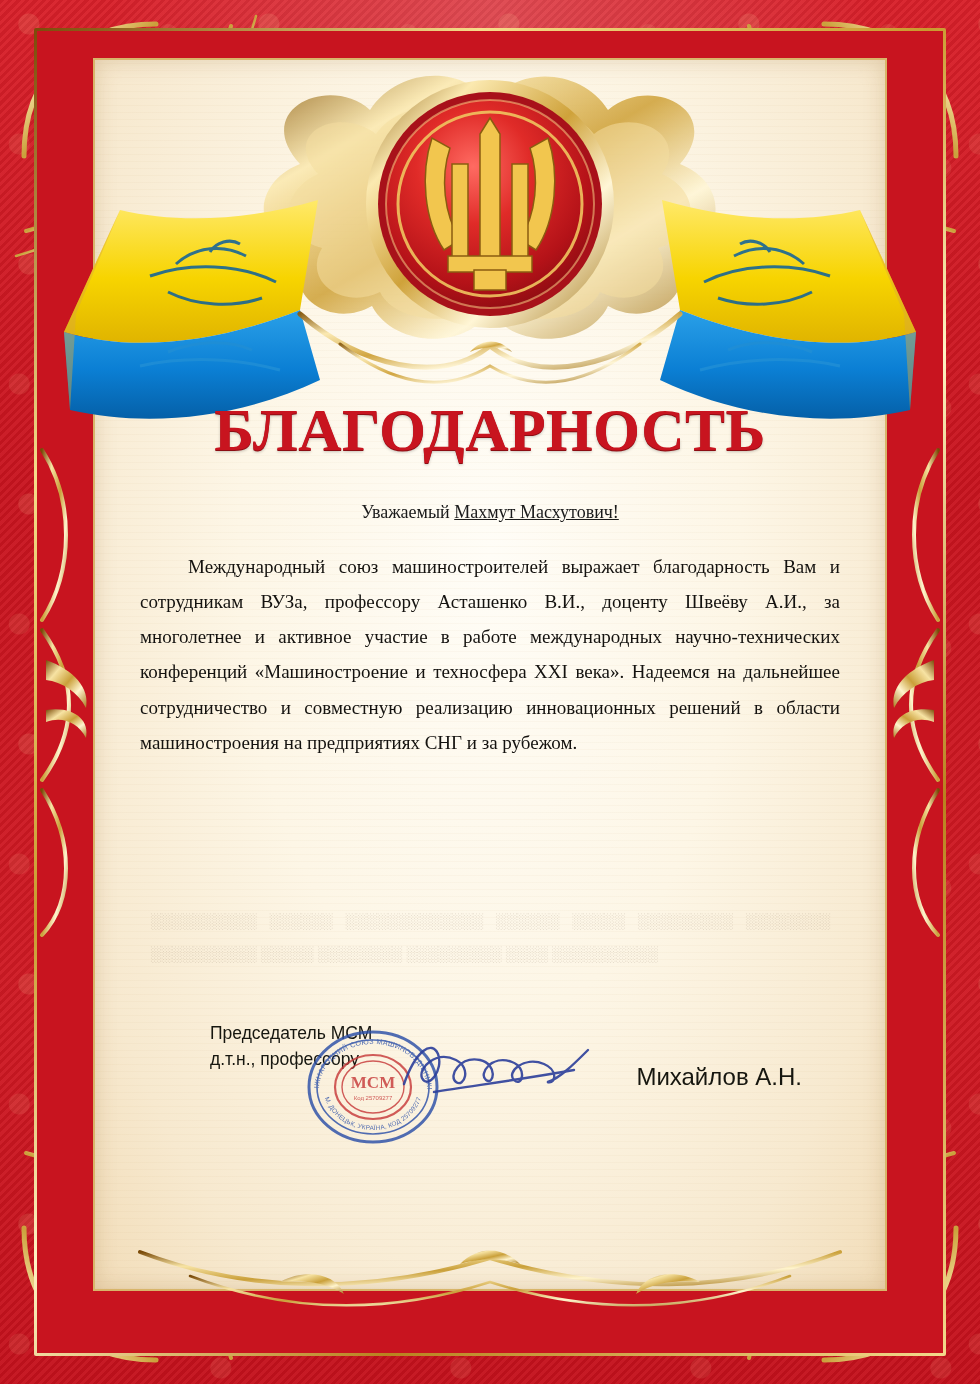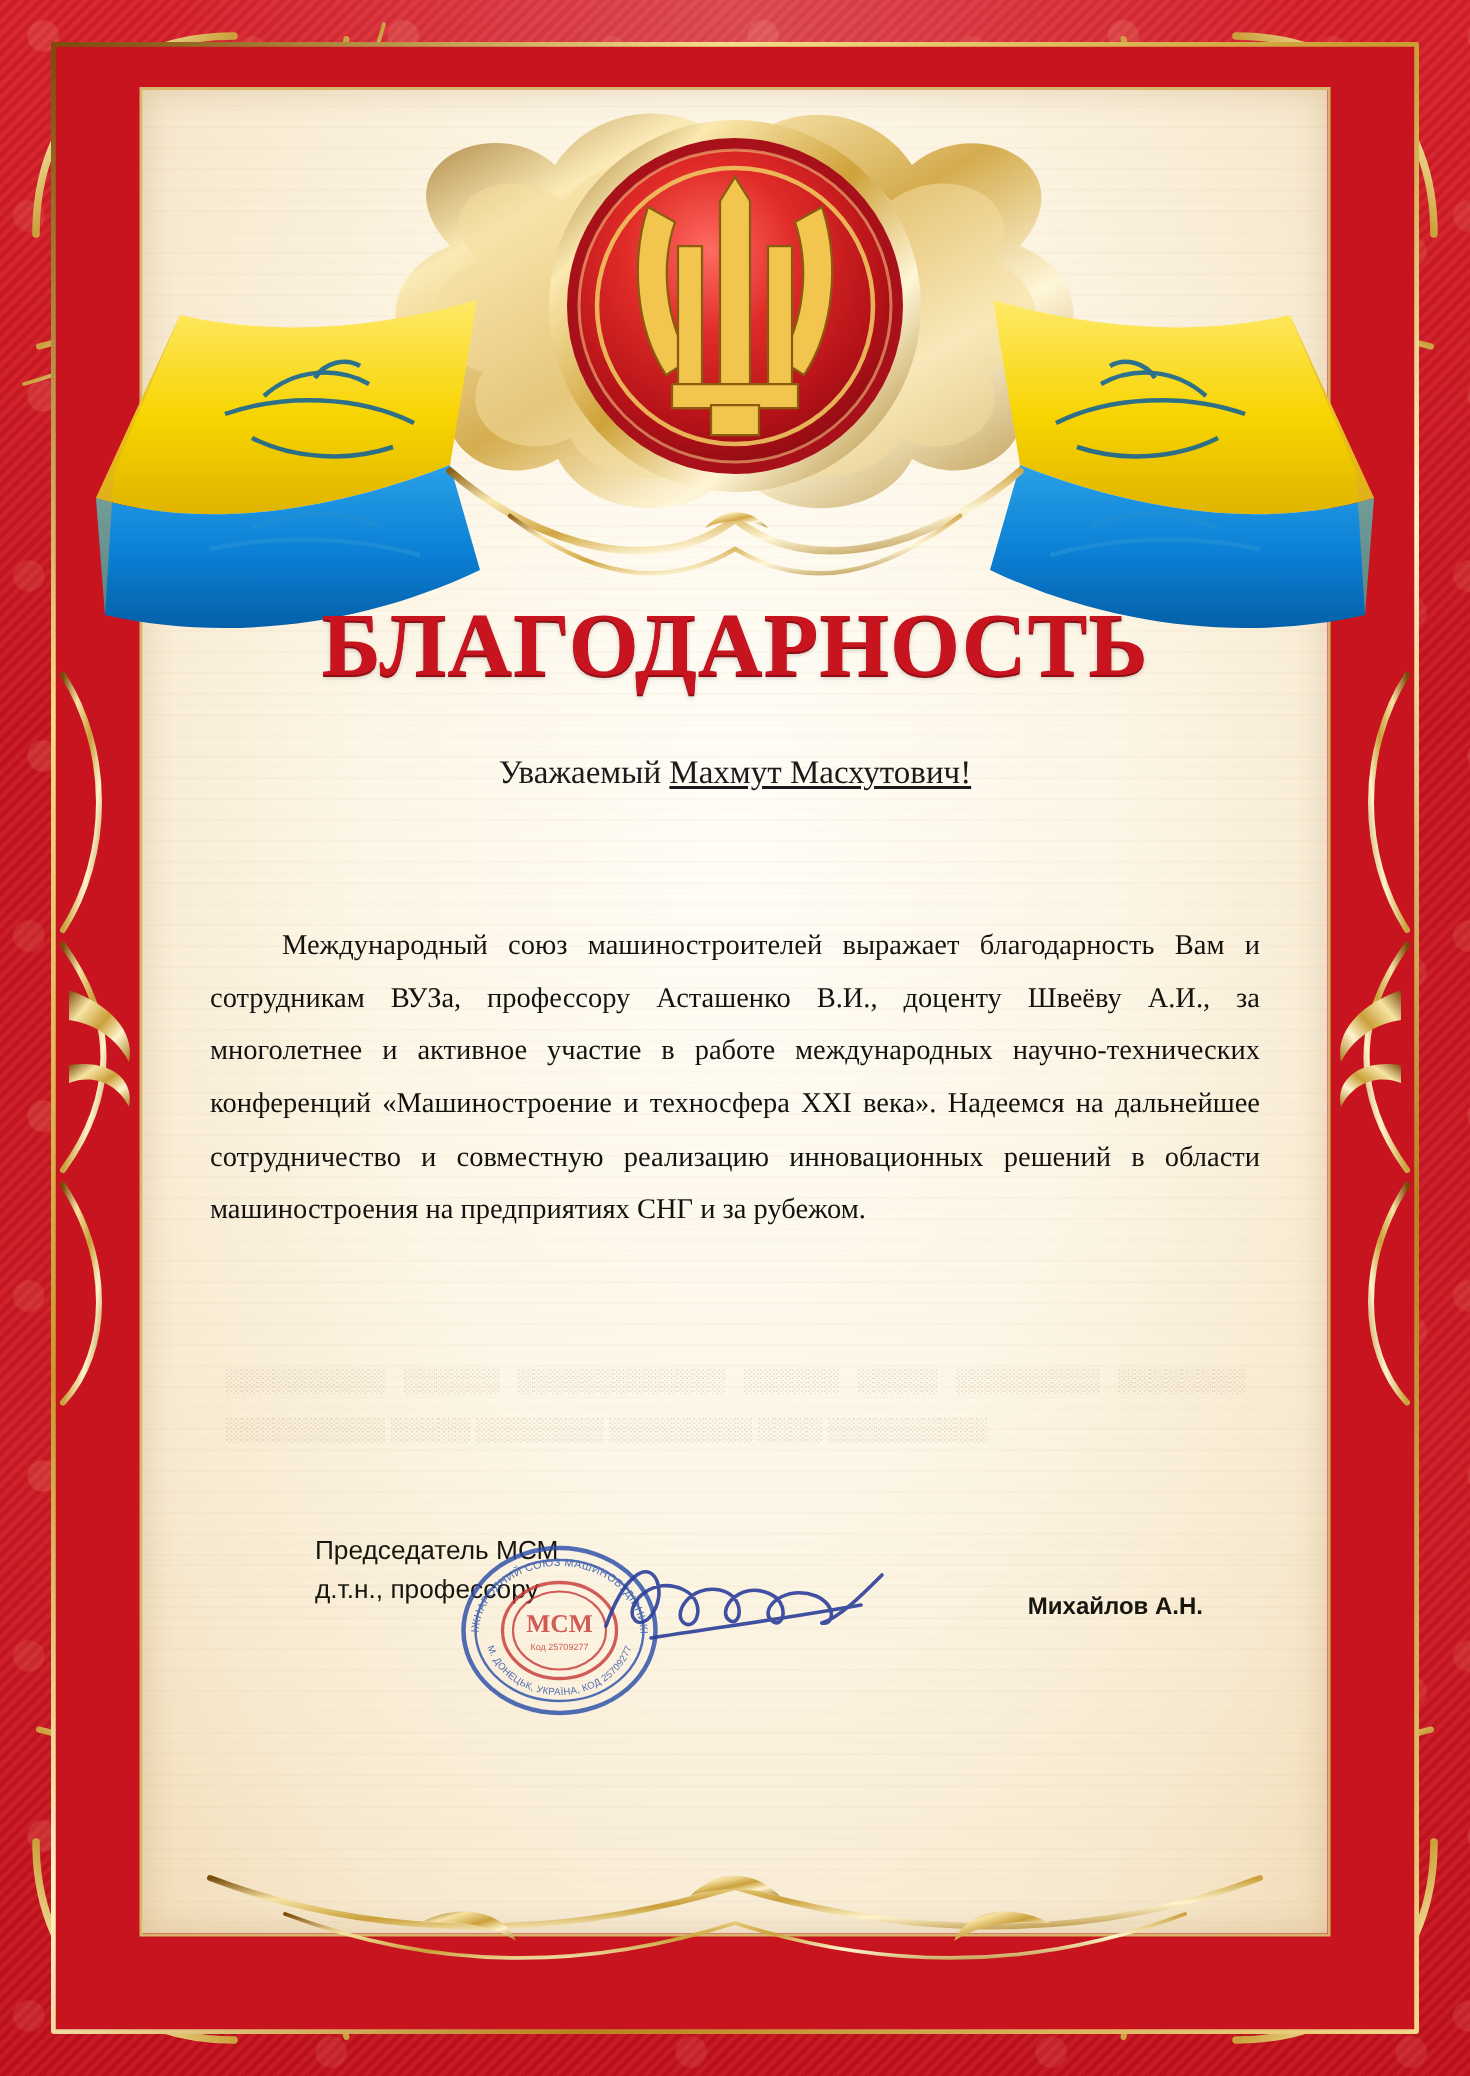--- a/index.html
+++ b/index.html
@@ -112,23 +112,23 @@
     color: #c8141f;
     text-shadow:
       0 1px 0 #8d0d13,
       0 2px 3px rgba(0,0,0,0.22);
     margin: 0 0 42px 0;
     line-height: 1;
   }
   .salutation {
     text-align: center;
     font-family: "Liberation Serif", serif;
-    font-size: 22px;
+    font-size: 18px;
     color: #1a1a1a;
-    margin-bottom: 85px;
+    margin-bottom: 26px;
   }
   .salutation .name {
     text-decoration: underline;
   }
   .body-text {
     font-family: "Liberation Serif", serif;
     font-size: 19px;
     line-height: 1.85;
     color: #14120f;
     text-align: justify;
@@ -161,22 +161,21 @@
   .sig-left {
     position: absolute;
     left: 0; top: 0;
     line-height: 1.5;
     margin-left: 38px;
   }
   .sig-right {
     position: absolute;
     right: 28px;
     top: 43px;
-    font-size: 16px;
-    font-weight: bold;
+    font-size: 24px;
   }
 
   .stamp {
     position: absolute;
     left: 305px;
     top: 1028px;
     width: 136px;
     height: 118px;
     pointer-events: none;
   }

